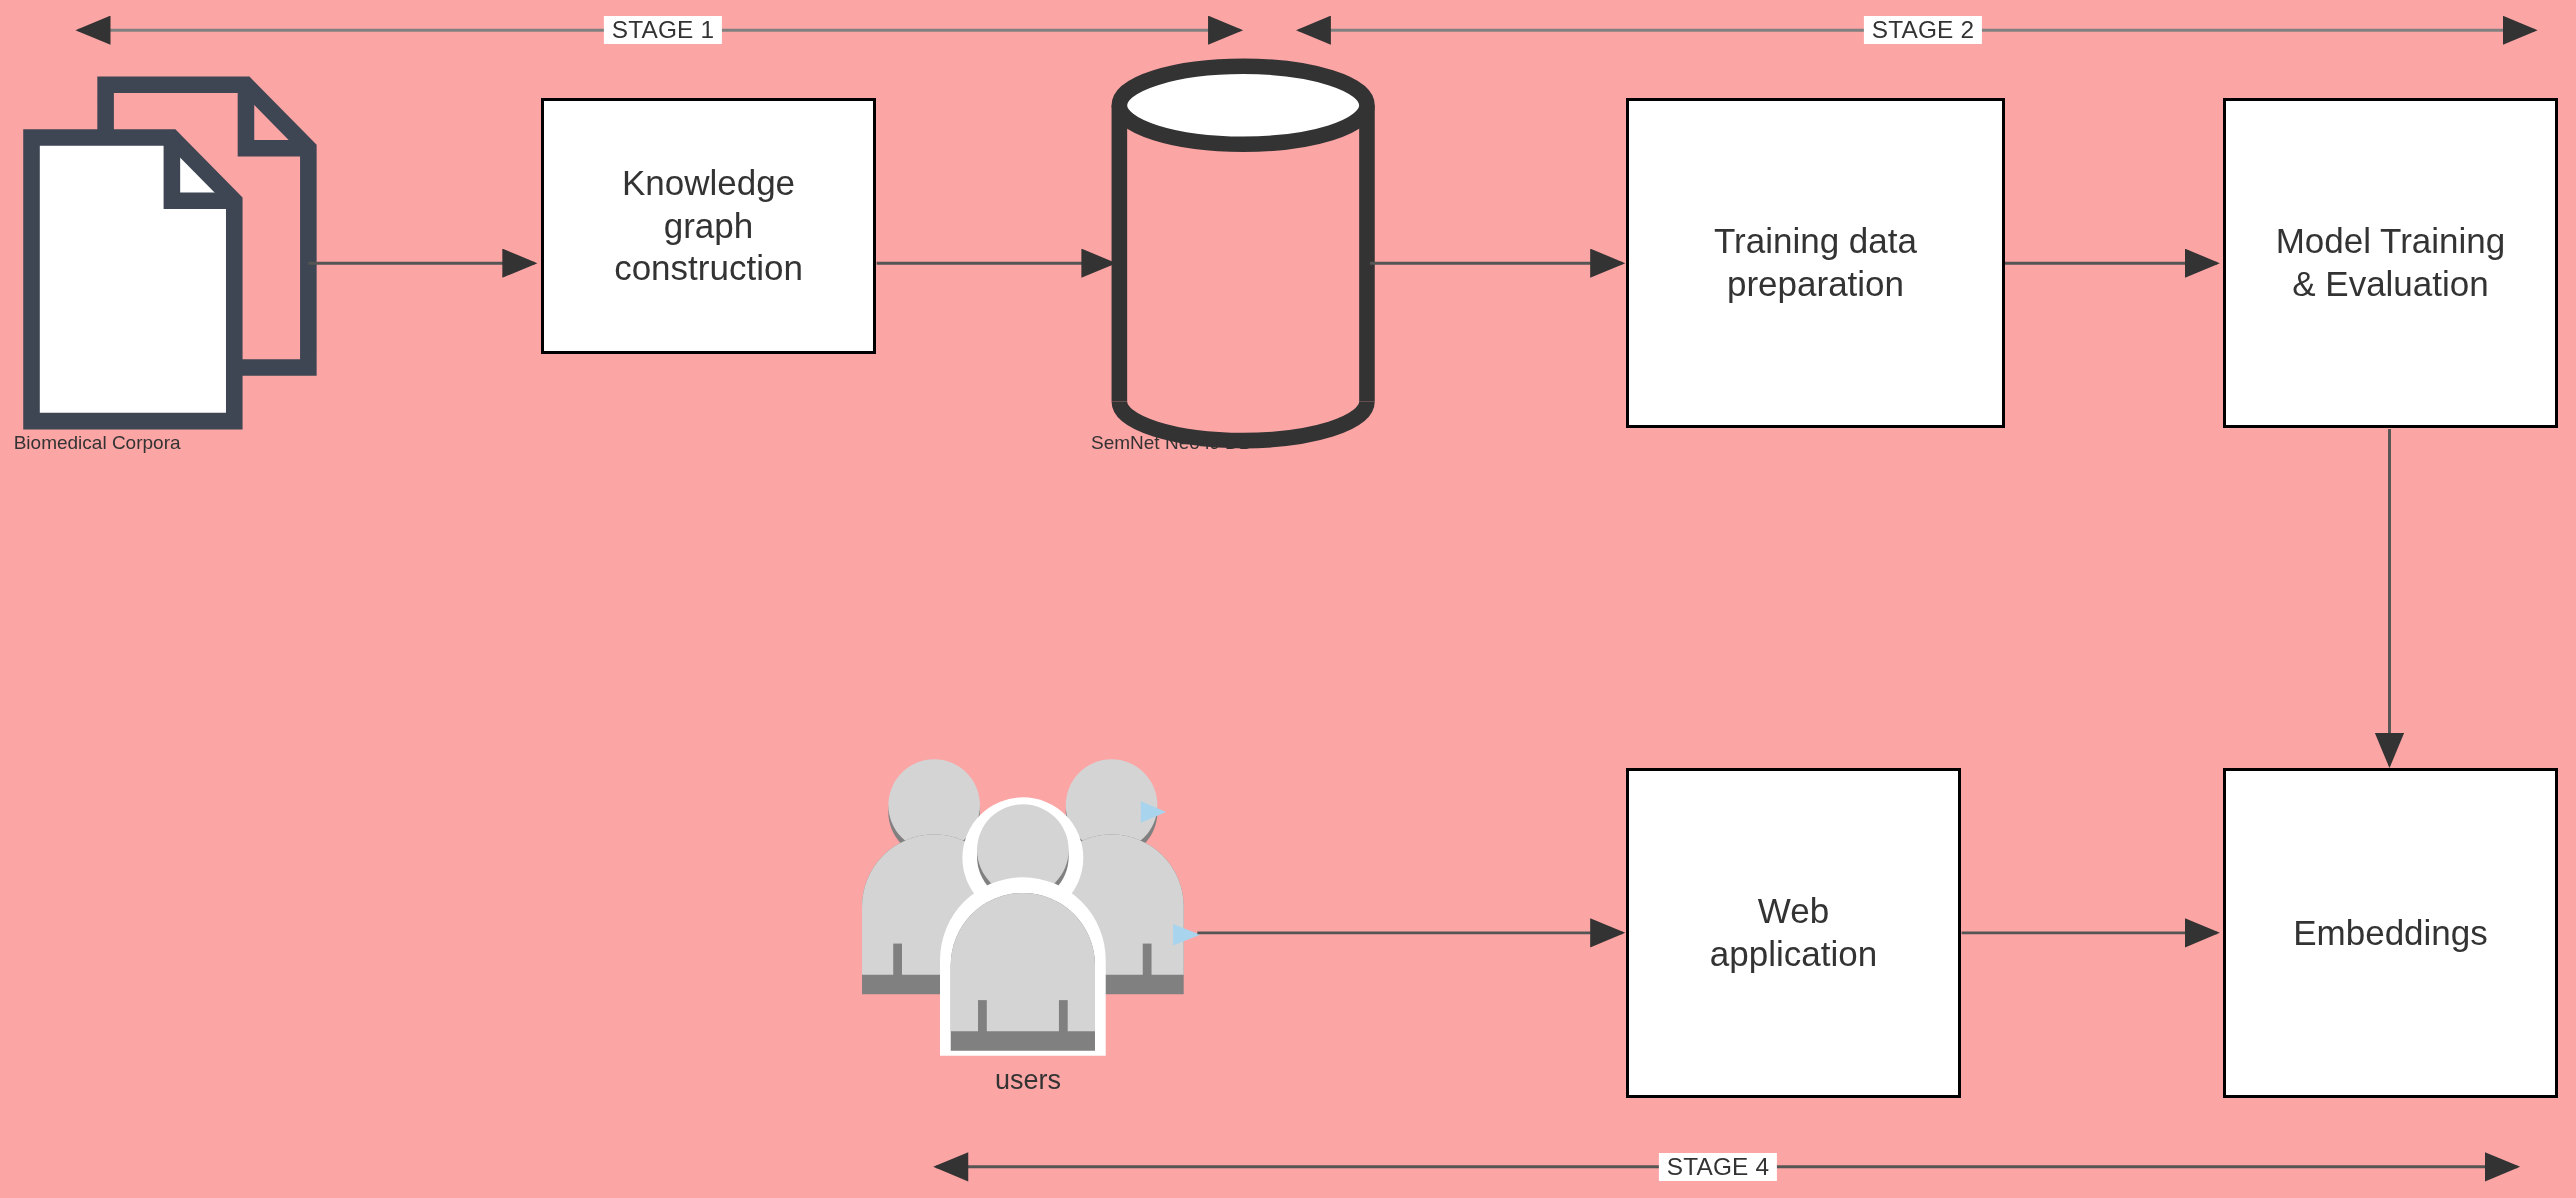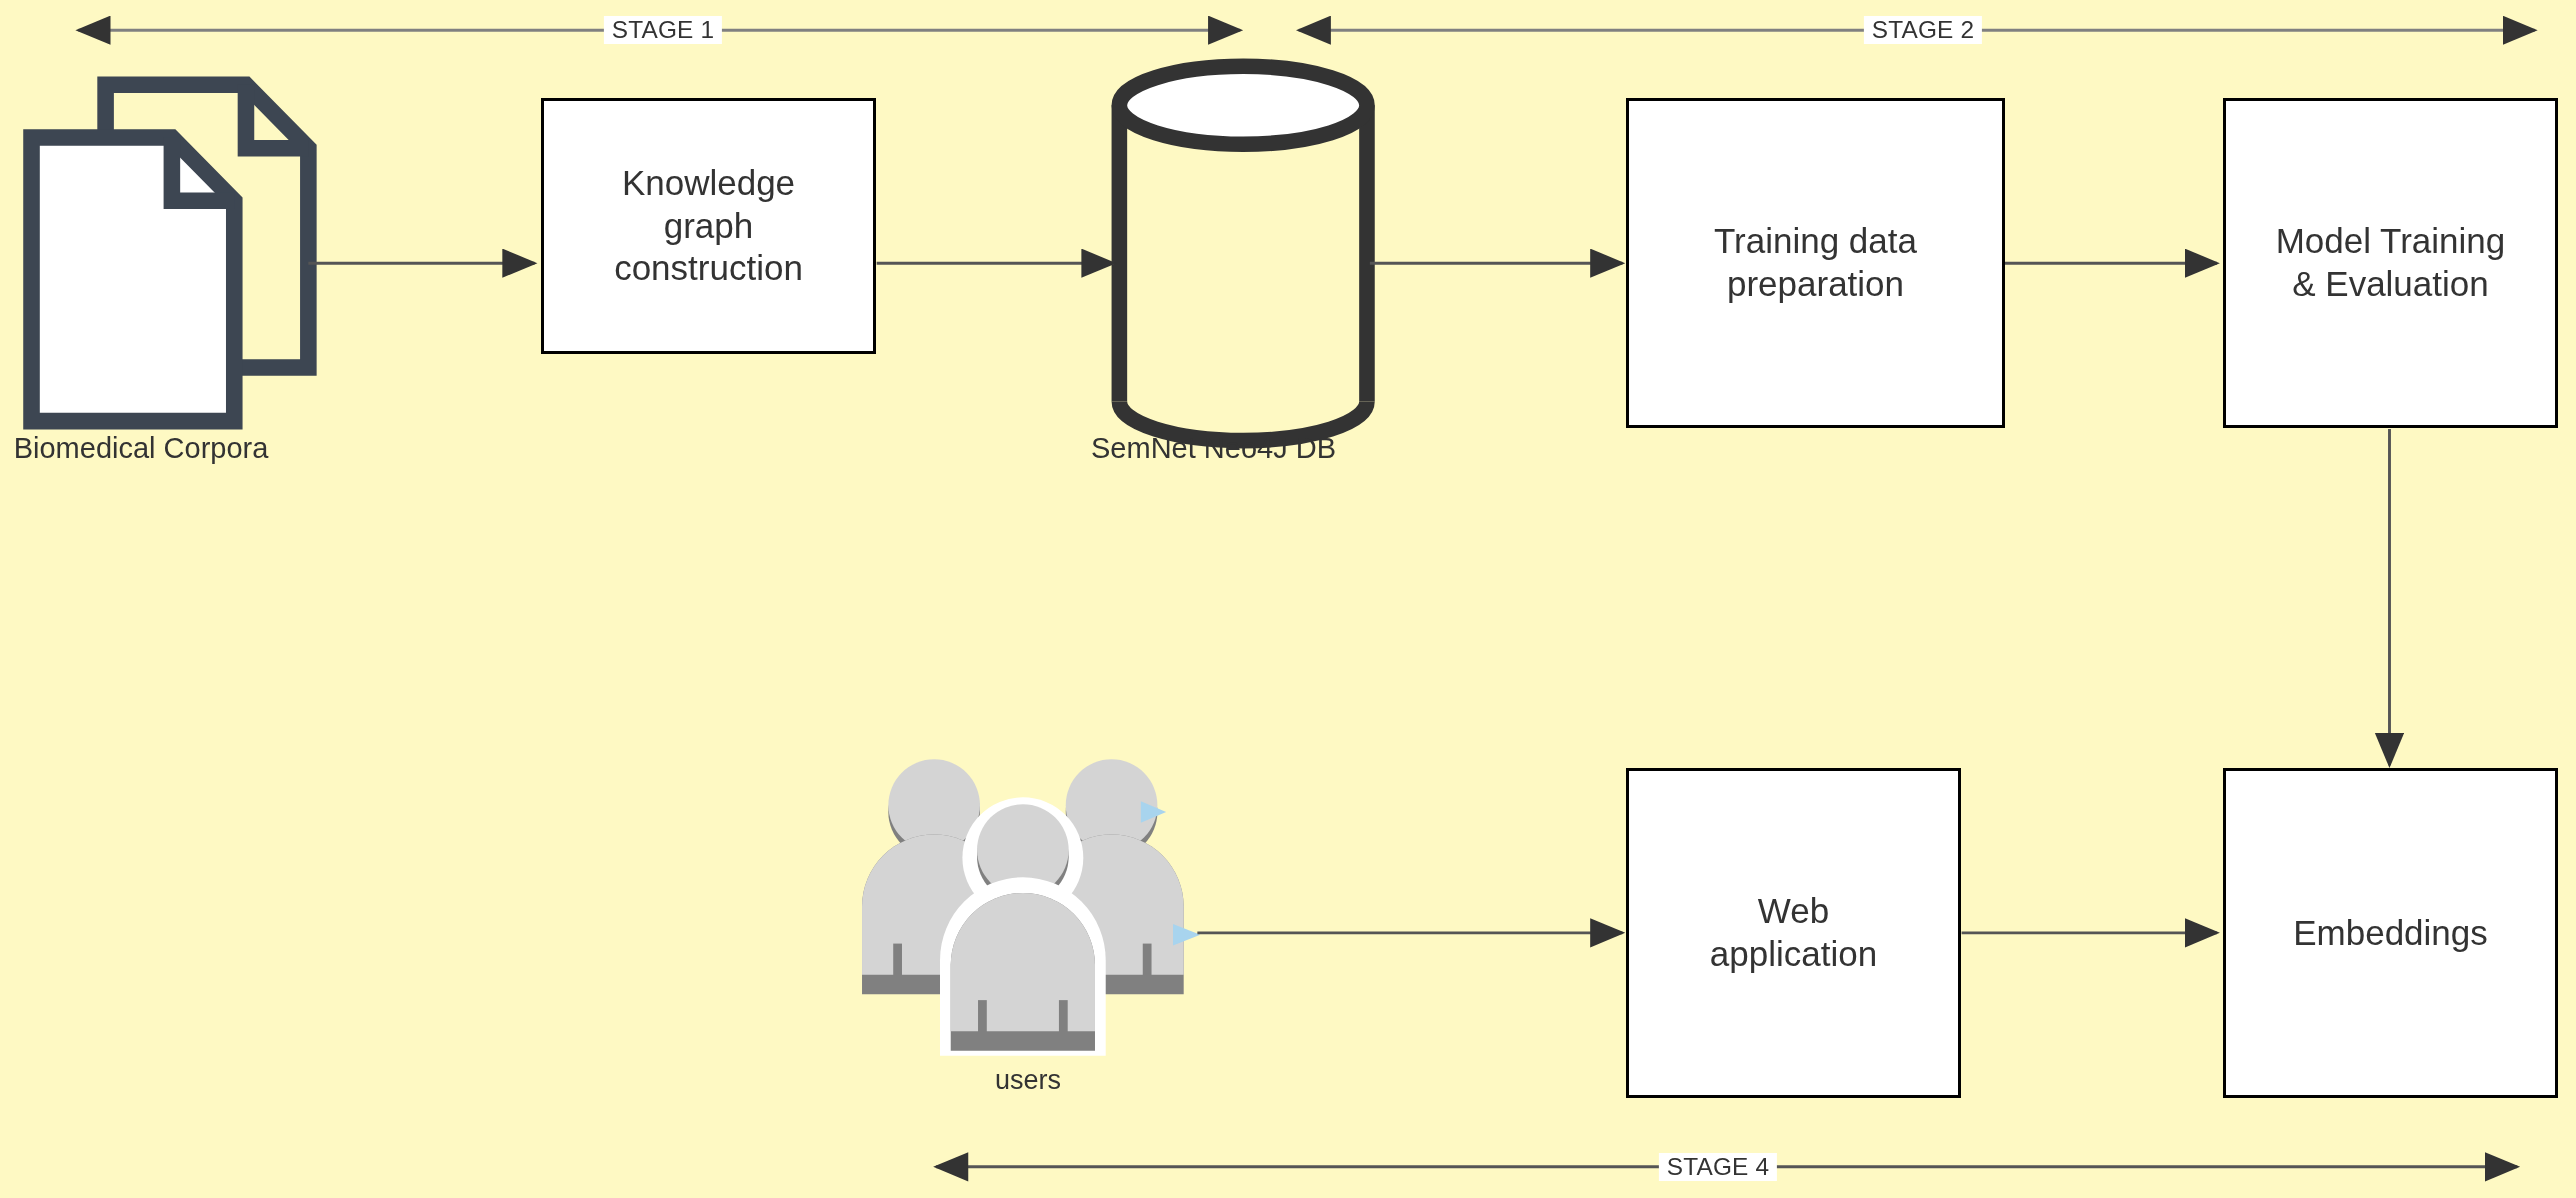--- a/index.html
+++ b/index.html
@@ -7,21 +7,21 @@
     padding: 0;
     background: #ffffff;
   }
   body {
     font-family: "Liberation Sans", sans-serif;
   }
   #canvas {
     position: relative;
     width: 2576px;
     height: 1198px;
-    background: #fef9c3;
+    background: #fca5a5;
     overflow: hidden;
   }
   .stage-label {
     position: absolute;
     font-size: 24.4px;
     color: #333333;
     letter-spacing: 0.2px;
     background: #ffffff;
     padding: 0 7.8px;
     white-space: nowrap;
@@ -40,21 +40,21 @@
   }
   .proc-box .proc-label {
     font-size: 35px;
     line-height: 1.22;
     color: #333333;
     white-space: pre-line;
     font-family: "Liberation Sans", sans-serif;
   }
   .node-caption {
     position: absolute;
-    font-size: 29px;
+    font-size: 19px;
     color: #333333;
     white-space: nowrap;
     font-family: "Liberation Sans", sans-serif;
   }
   svg { display: block; overflow: visible; }
   .edge-layer {
     position: absolute;
     left: 0; top: 0;
     width: 2576px;
     height: 1198px;

